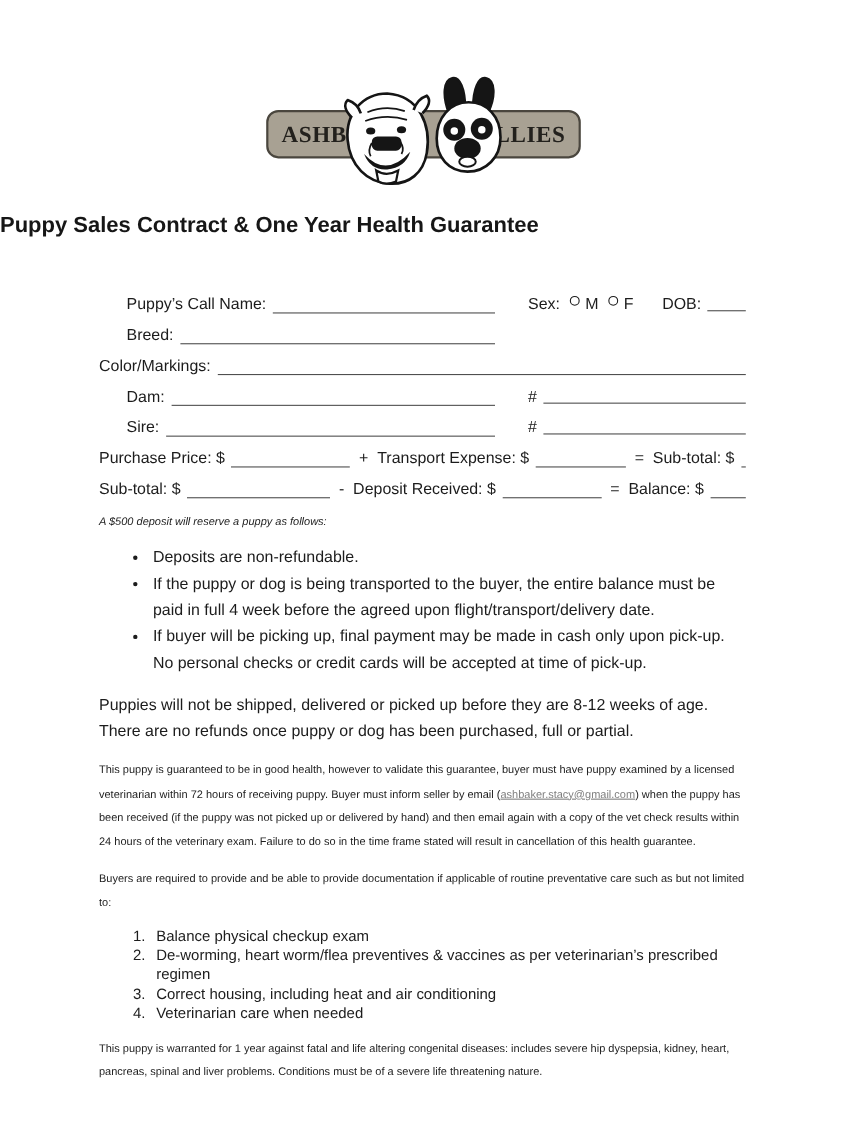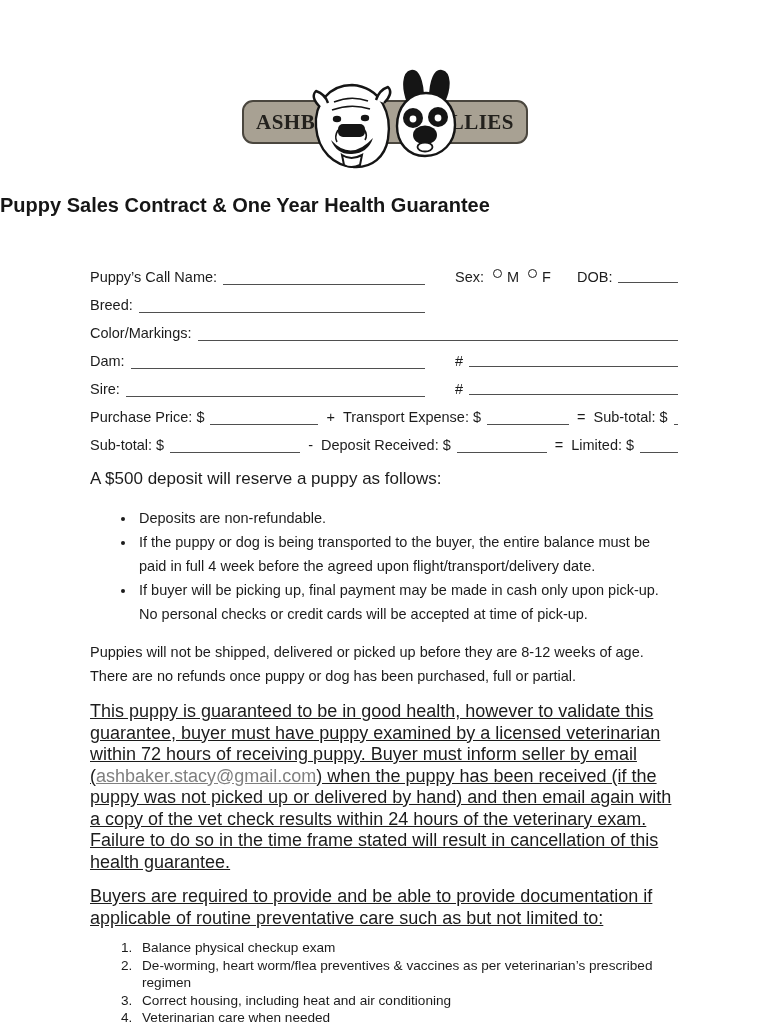--- a/index.html
+++ b/index.html
@@ -36,36 +36,36 @@
     text-align: left; font-weight: 700; font-size: 20px;
     margin-top: 21px; color: #161616;
   }
 
   
   .form { margin-top: 50px; font-size: 14.5px; }
   .frow { display: flex; align-items: flex-end; margin-bottom: 10px; height: 18px; }
   .lbl { white-space: nowrap; }
   .fill { flex: 1 1 auto; border-bottom: 1px solid #4f4f4f; margin-left: 6px; height: 14px; }
   .fill.fxd { flex: 0 0 auto; }
-  .colL { display: flex; align-items: flex-end; width: 335px; flex: 0 0 335px; }
+  .colL { display: flex; align-items: flex-end; width: 335px; flex: 0 0 335px; margin-left: 25px; }
   .colR { display: flex; align-items: flex-start; flex: 1 1 auto; margin-left: 30px; }
   .radio {
     display: inline-block; width: 9px; height: 9px;
     border: 1.7px solid #1c1c1c; border-radius: 50%;
     margin: 0 5px 2px 9px; flex: 0 0 auto;
   }
   .op { margin: 0 8px; }
   .gap-lg { margin-left: 26px; }
 
   
-  .intro { font-size: 17px; margin-top: 16px; }
+  .intro { font-size: 10px; margin-top: 16px; font-style: italic; }
   ul.bullets { margin: 15px 0 0 0; padding-left: 46px; }
   ul.bullets li { font-size: 14.5px; line-height: 24px; padding-left: 3px; }
   .p-lg { font-size: 14.5px; line-height: 24px; margin: 14px 0 0 0; }
-  .p-sm { font-size: 18px; line-height: 21.5px; margin: 13px 0 0 0; text-decoration: underline; }
+  .p-sm { font-size: 10px; line-height: 21.5px; margin: 13px 0 0 0; }
   ol.care { margin: 10px 0 0 0; padding-left: 46px; }
   ol.care li { font-size: 13.6px; line-height: 17.5px; padding-left: 6px; }
   .email-link { color: #7f7f7f; text-decoration: underline; cursor: pointer; }
 </style>
 </head>
 <body>
 
 <div class="page">
 
   <div class="logo-wrap">
@@ -174,21 +174,21 @@
         <span class="fill"></span>
       </div>
 
       <div class="frow">
         <span class="lbl">Sub-total: $</span>
         <span class="fill fxd" style="width:130px;"></span>
         <span class="lbl op">-</span>
         <span class="lbl">Deposit Received: $</span>
         <span class="fill fxd" style="width:90px;"></span>
         <span class="lbl op">=</span>
-        <span class="lbl">Limited: $</span>
+        <span class="lbl">Balance: $</span>
         <span class="fill"></span>
       </div>
     </div>
 
     <p class="intro">A $500 deposit will reserve a puppy as follows:</p>
 
     <ul class="bullets">
       <li>Deposits are non-refundable.</li>
       <li>If the puppy or dog is being transported to the buyer, the entire balance must be paid in full 4 week before the agreed upon flight/transport/delivery date.</li>
       <li>If buyer will be picking up, final payment may be made in cash only upon pick-up. No personal checks or credit cards will be accepted at time of pick-up.</li>

